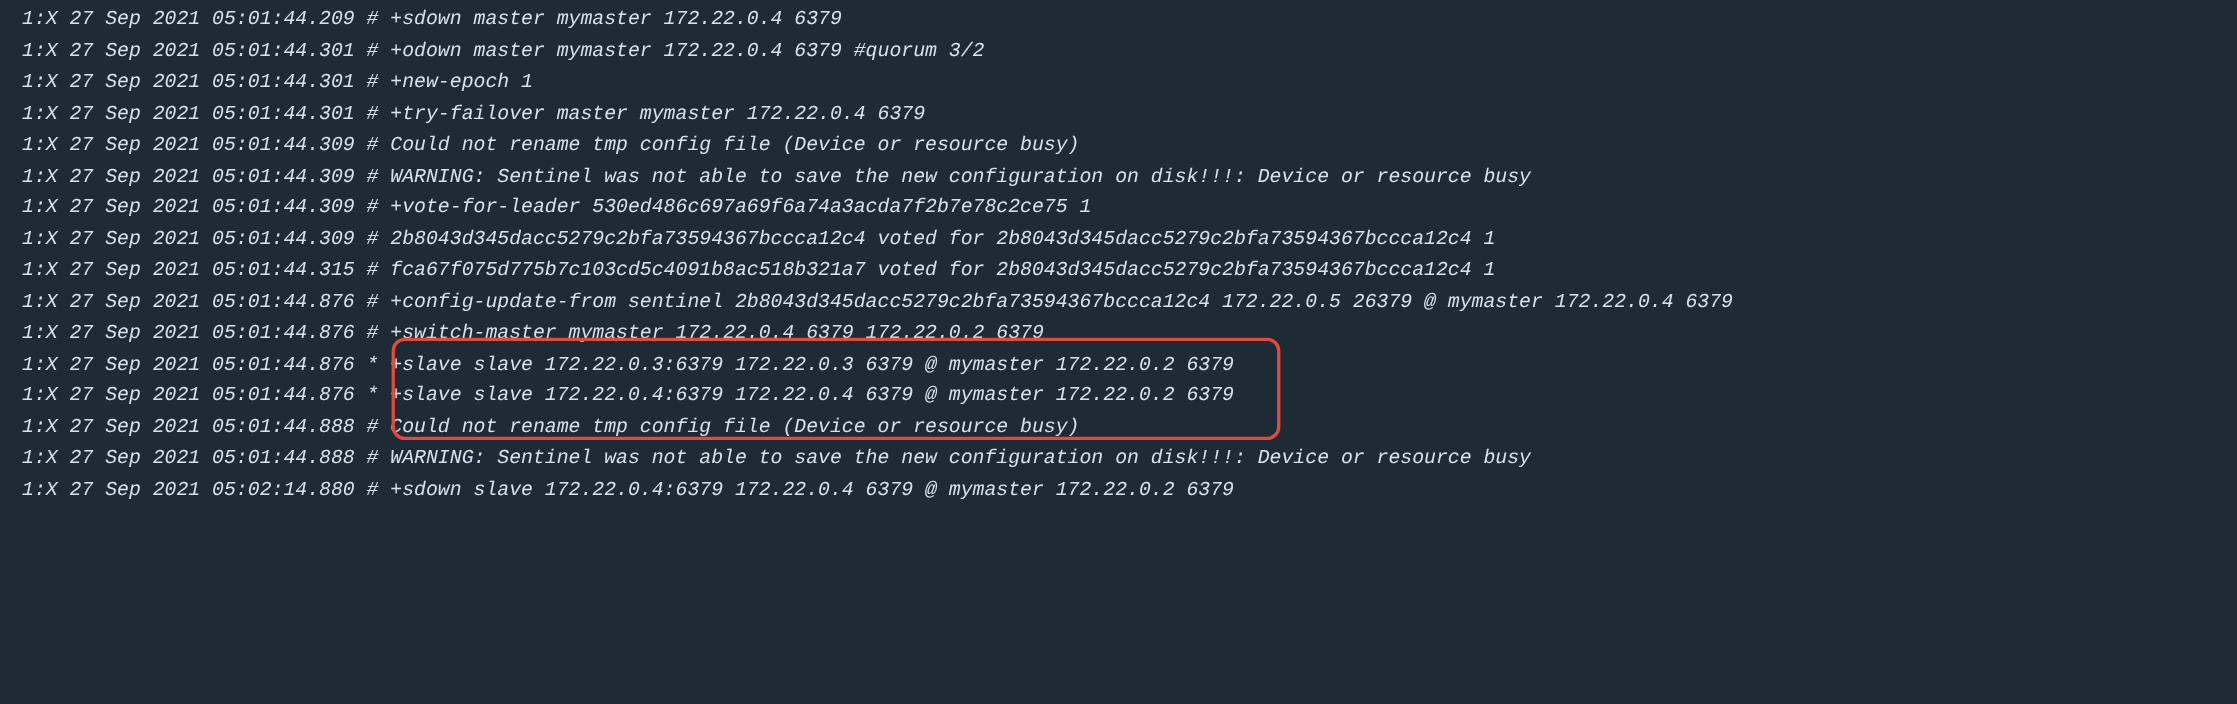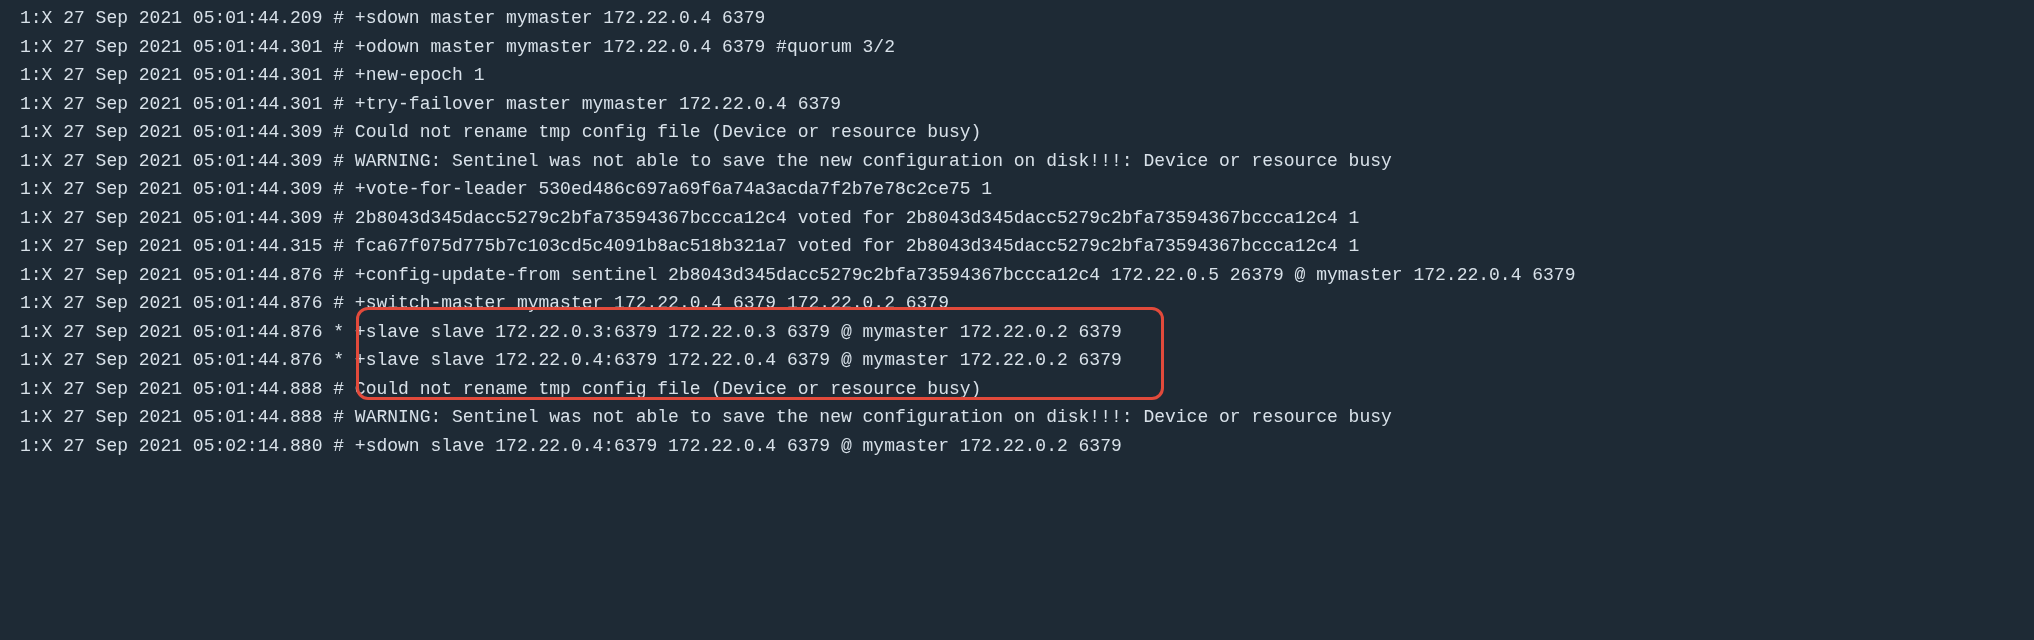--- a/index.html
+++ b/index.html
@@ -15,20 +15,21 @@
   }
   .terminal {
     position: relative;
     padding: 4px 20px 24px 20px;
     white-space: pre;
     letter-spacing: 0px;
   }
   .line {
     white-space: pre-wrap;
     word-break: break-all;
+    font-style: italic;
   }
   .highlight-box {
     position: absolute;
     border: 3px solid #e24a3b;
     border-radius: 12px;
     pointer-events: none;
     box-sizing: border-box;
   }
 </style>
 </head>

